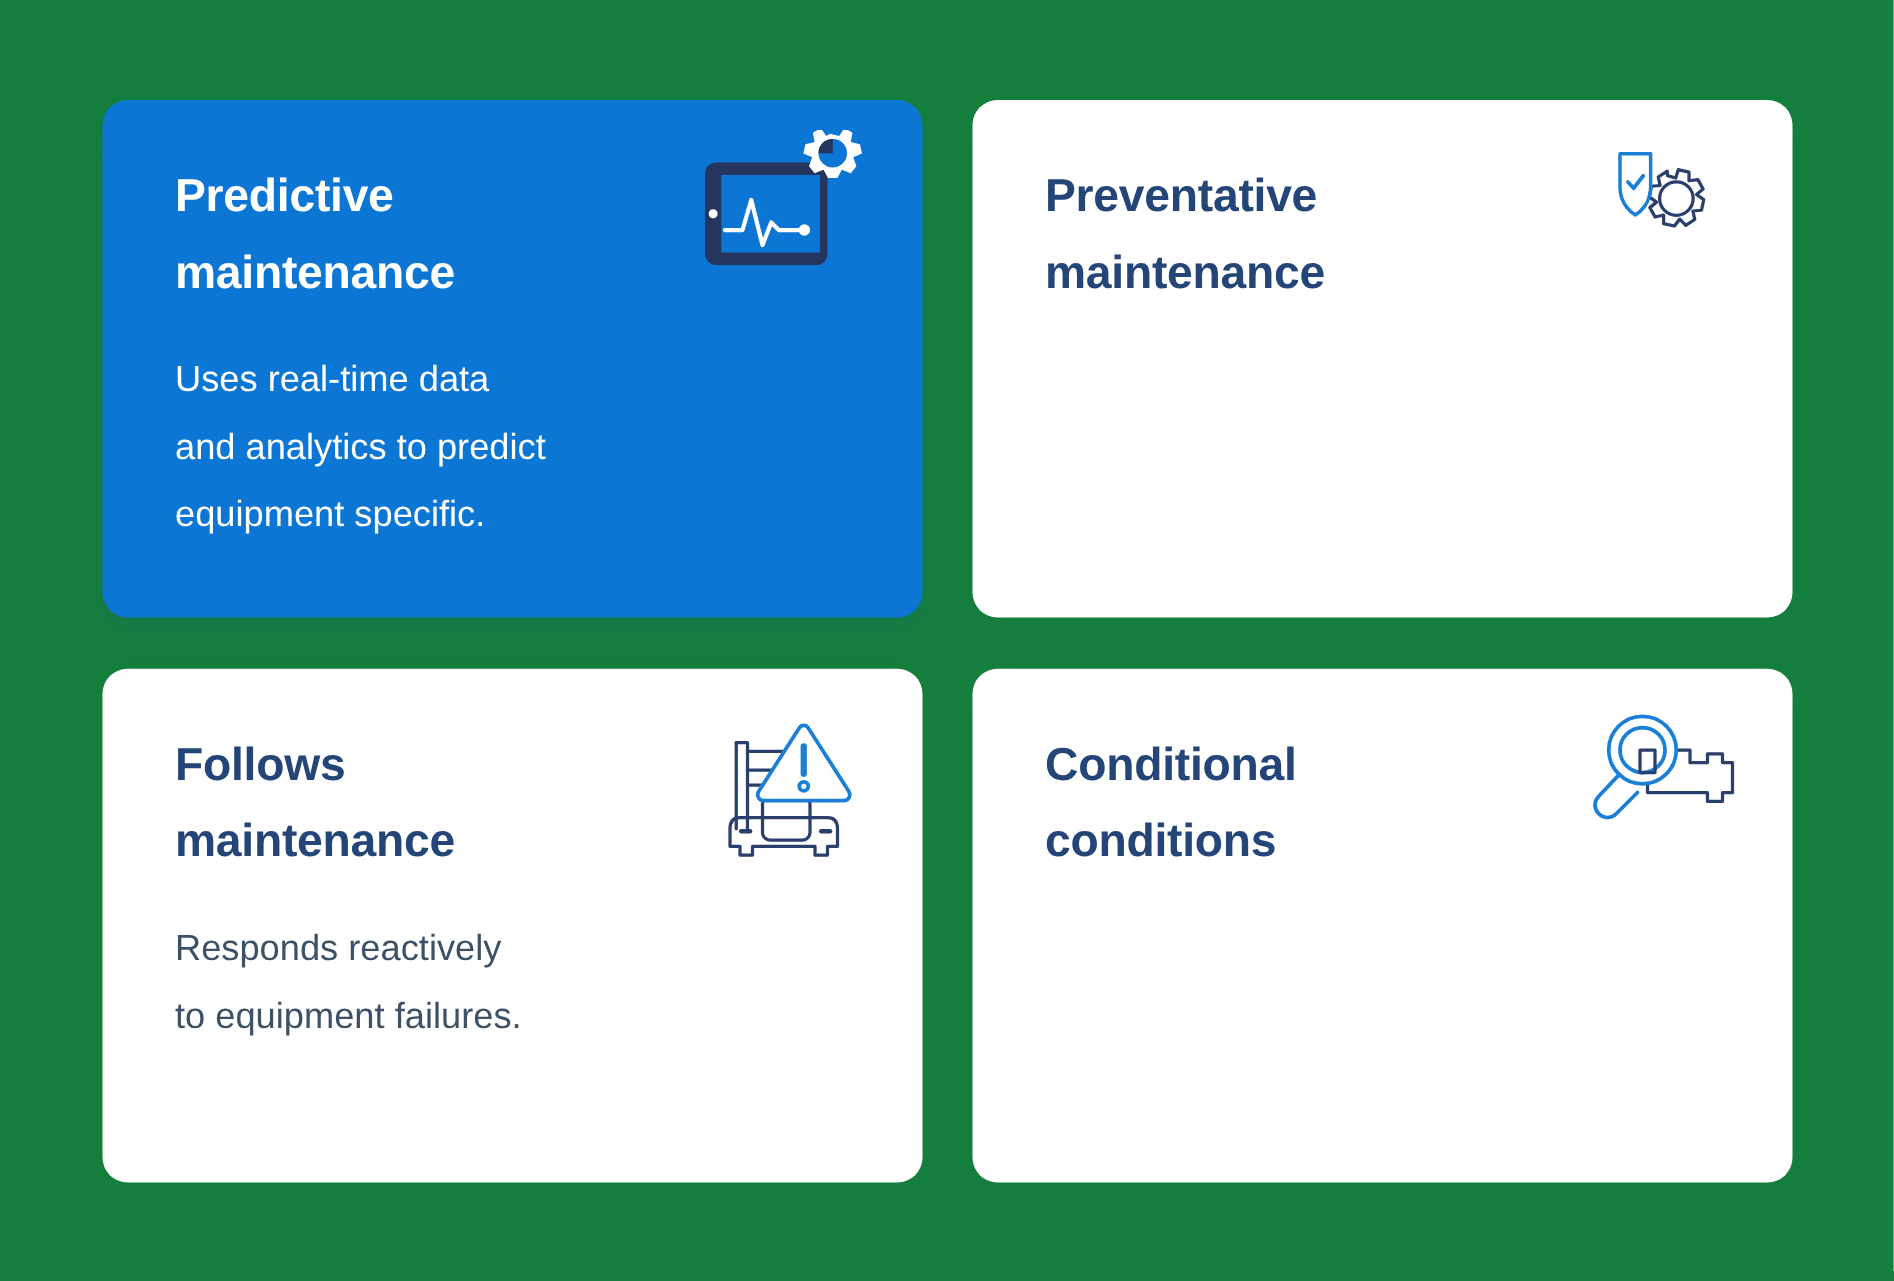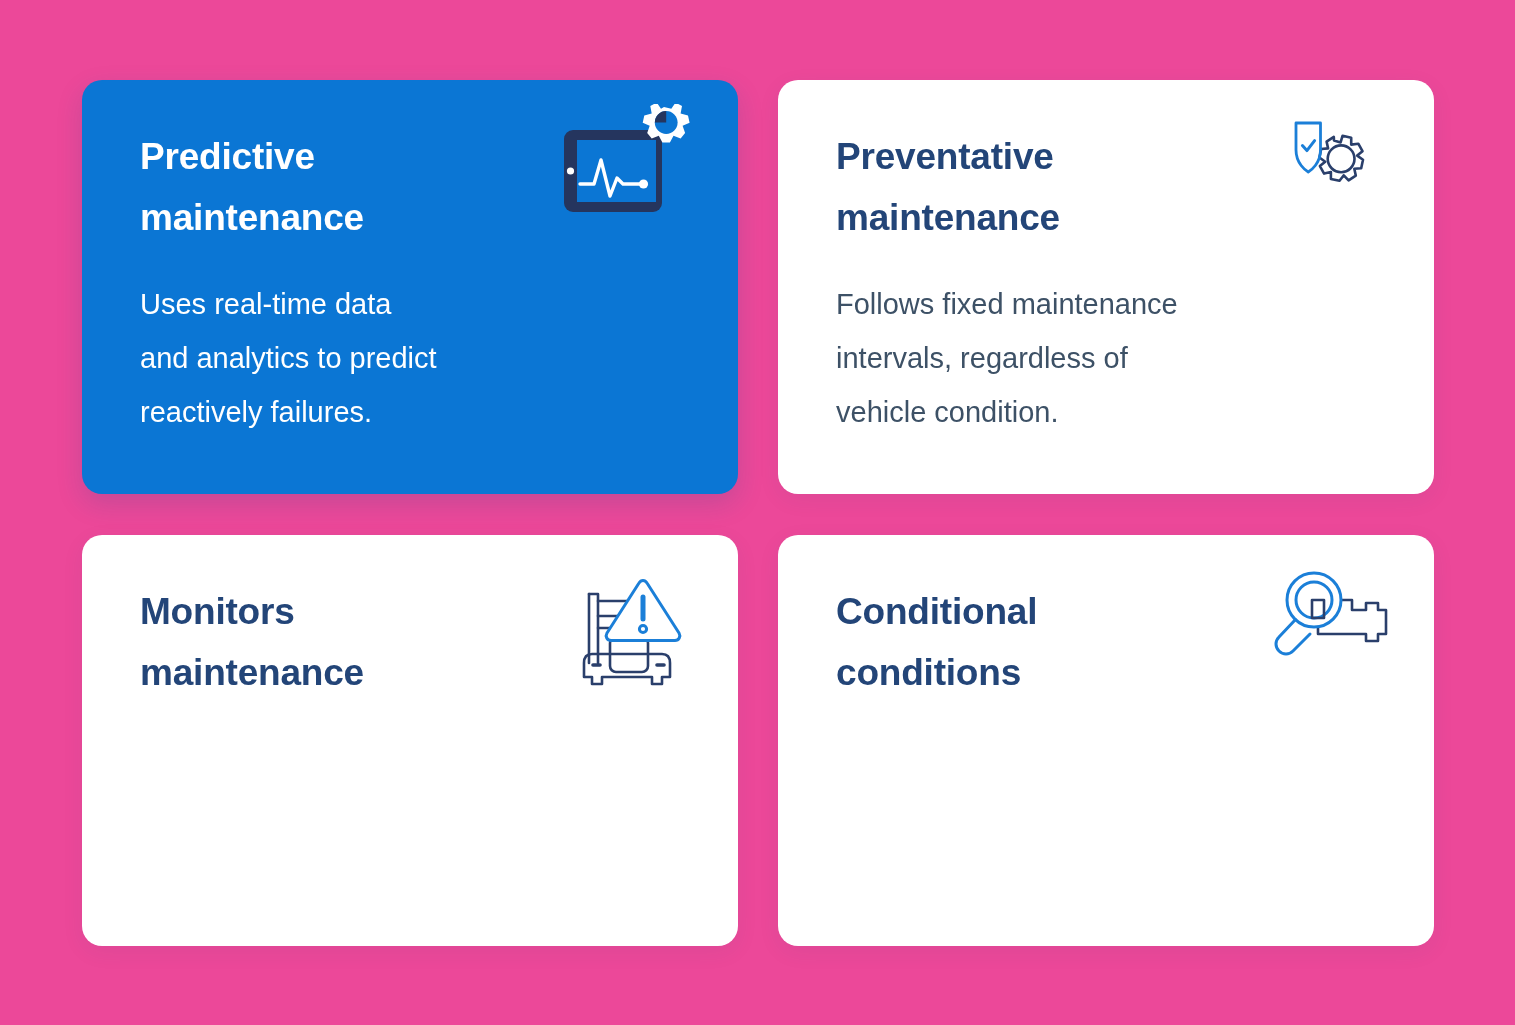--- a/index.html
+++ b/index.html
@@ -9,21 +9,21 @@
     height: 1025px;
     background: #edf1f6;
     font-family: "Liberation Sans", sans-serif;
     overflow: hidden;
   }
 
   .board {
     position: relative;
     width: 1515px;
     height: 1025px;
-    background: #ec4899;
+    background: #15803d;
   }
 
   .grid {
     position: absolute;
     left: 82px;
     top: 80px;
     width: 1352px;
     height: 866px;
     display: grid;
     grid-template-columns: 656px 656px;
@@ -108,64 +108,63 @@
                                    L-16.8,-11.1 L-14.3,-18.3 L-21.3,-21.3 L-19.7,-28.6 L-12.3,-30.4 L-13.7,-37.9
                                    L-7.3,-41.5 L-3,-35.2 Z"></path>
           <circle cx="2.2" cy="-21.5" r="11.4" fill="#0b76d4"></circle>
           <path d="M2.2,-32.9 A11.4,11.4 0 0,0 -9.2,-21.5 L2.2,-21.5 Z" fill="#25355e"></path>
         </g>
       </svg>
       <div class="card-title">Predictive
 maintenance</div>
       <div class="card-body">Uses real-time data
 and analytics to predict
-reactively failures.</div>
+equipment specific.</div>
     </div>
 
     <div class="card r1">
       <svg class="card-icon" viewBox="0 0 150 130">
         <g transform="translate(86,74)">
           <path fill="none" stroke="#2a3f6b" stroke-width="2.6" stroke-linejoin="round" d="M0,-41.5 L6.6,-39.6 L8.6,-46.3 L17.2,-44.3 L17.2,-37.4 L24.3,-38.3 L28.5,-30.8
                    L23.2,-26.4 L29,-22.3 L27.2,-13.8 L20.3,-13.2 L21.8,-6.4 L14.6,-1.7 L9.8,-6.7
                    L5.5,-1.2 L-3.1,-3.1 L-3.1,-10 L-9.9,-8.4 L-14.1,-15.9 L-8.8,-20.3 L-14.6,-24.5
                    L-12.8,-33 L-5.9,-33.6 L-7.4,-40.4 L-0.2,-45.1 Z"></path>
           <circle cx="7.1" cy="-23.2" r="13.4" fill="none" stroke="#2a3f6b" stroke-width="2.6"></circle>
         </g>
         <g transform="translate(48,13)">
           <path fill="none" stroke="#1b7fd8" stroke-width="2.8" stroke-linejoin="round" d="M0,2 L24.5,2 L24.5,29 C24.5,42.5 14.8,49.5 12.25,51 C9.7,49.5 0,42.5 0,29 Z"></path>
           <polyline points="6.4,24.6 10.9,29.6 18.6,19.6" fill="none" stroke="#1b7fd8" stroke-width="3" stroke-linecap="round" stroke-linejoin="round"></polyline>
         </g>
       </svg>
       <div class="card-title">Preventative
 maintenance</div>
-      <div class="card-body">Follows fixed maintenance
-intervals, regardless of
-vehicle condition.</div>
     </div>
 
     <div class="card r2">
       <svg class="card-icon" viewBox="0 0 140 125">
         <g fill="none" stroke="#2a3f6b" stroke-width="2.6" stroke-linejoin="round" stroke-linecap="round">
           <path d="M19,23 L19,92"></path>
           <path d="M19,23 L28,23 L28,92"></path>
           <path d="M28,30 L66,30 C70,30 72,32 72,36 L72,48"></path>
           <path d="M28,45 L55,45 L55,57 L28,57"></path>
           <path d="M14,92 C14,86 17,83 22,83 L92,83 C97,83 100,86 100,92 L100,106 L92,106 L92,113 L82,113 L82,106 L32,106 L32,113 L22,113 L22,106 L14,106 Z"></path>
           <rect x="40" y="66" width="38" height="35" rx="6"></rect>
           <path d="M23,94 L30,94" stroke-width="3.6"></path>
           <path d="M87,94 L94,94" stroke-width="3.6"></path>
         </g>
         <g fill="none" stroke="#1b7fd8" stroke-width="3" stroke-linejoin="round">
           <path d="M69,12 C71,8.5 75,8.5 77,12 L109,62 C111,65.5 109,69.5 105,69.5 L41,69.5 C37,69.5 35,65.5 37,62 Z" fill="#ffffff"></path>
           <path d="M73,26 L73,48" stroke-width="5" stroke-linecap="round"></path>
           <circle cx="73" cy="58" r="3.6"></circle>
         </g>
       </svg>
-      <div class="card-title">Monitors
+      <div class="card-title">Follows
 maintenance</div>
+      <div class="card-body">Responds reactively
+to equipment failures.</div>
     </div>
 
     <div class="card r2">
       <svg class="card-icon" viewBox="0 0 140 125">
         <g fill="none" stroke="#2a3f6b" stroke-width="2.6" stroke-linejoin="round" stroke-linecap="round">
           <path d="M46,29 L86,29 L86,39 L100,39 L100,32 L112,32 L112,39 L120,39 L120,63 L112,63 L112,70 L100,70 L100,63
                    L52,63 L52,51 L46,51 Z" fill="#ffffff"></path>
         </g>
         <g fill="none" stroke="#1b7fd8" stroke-width="3" stroke-linejoin="round" stroke-linecap="round">
           <circle cx="48" cy="29" r="27" fill="#ffffff"></circle>

